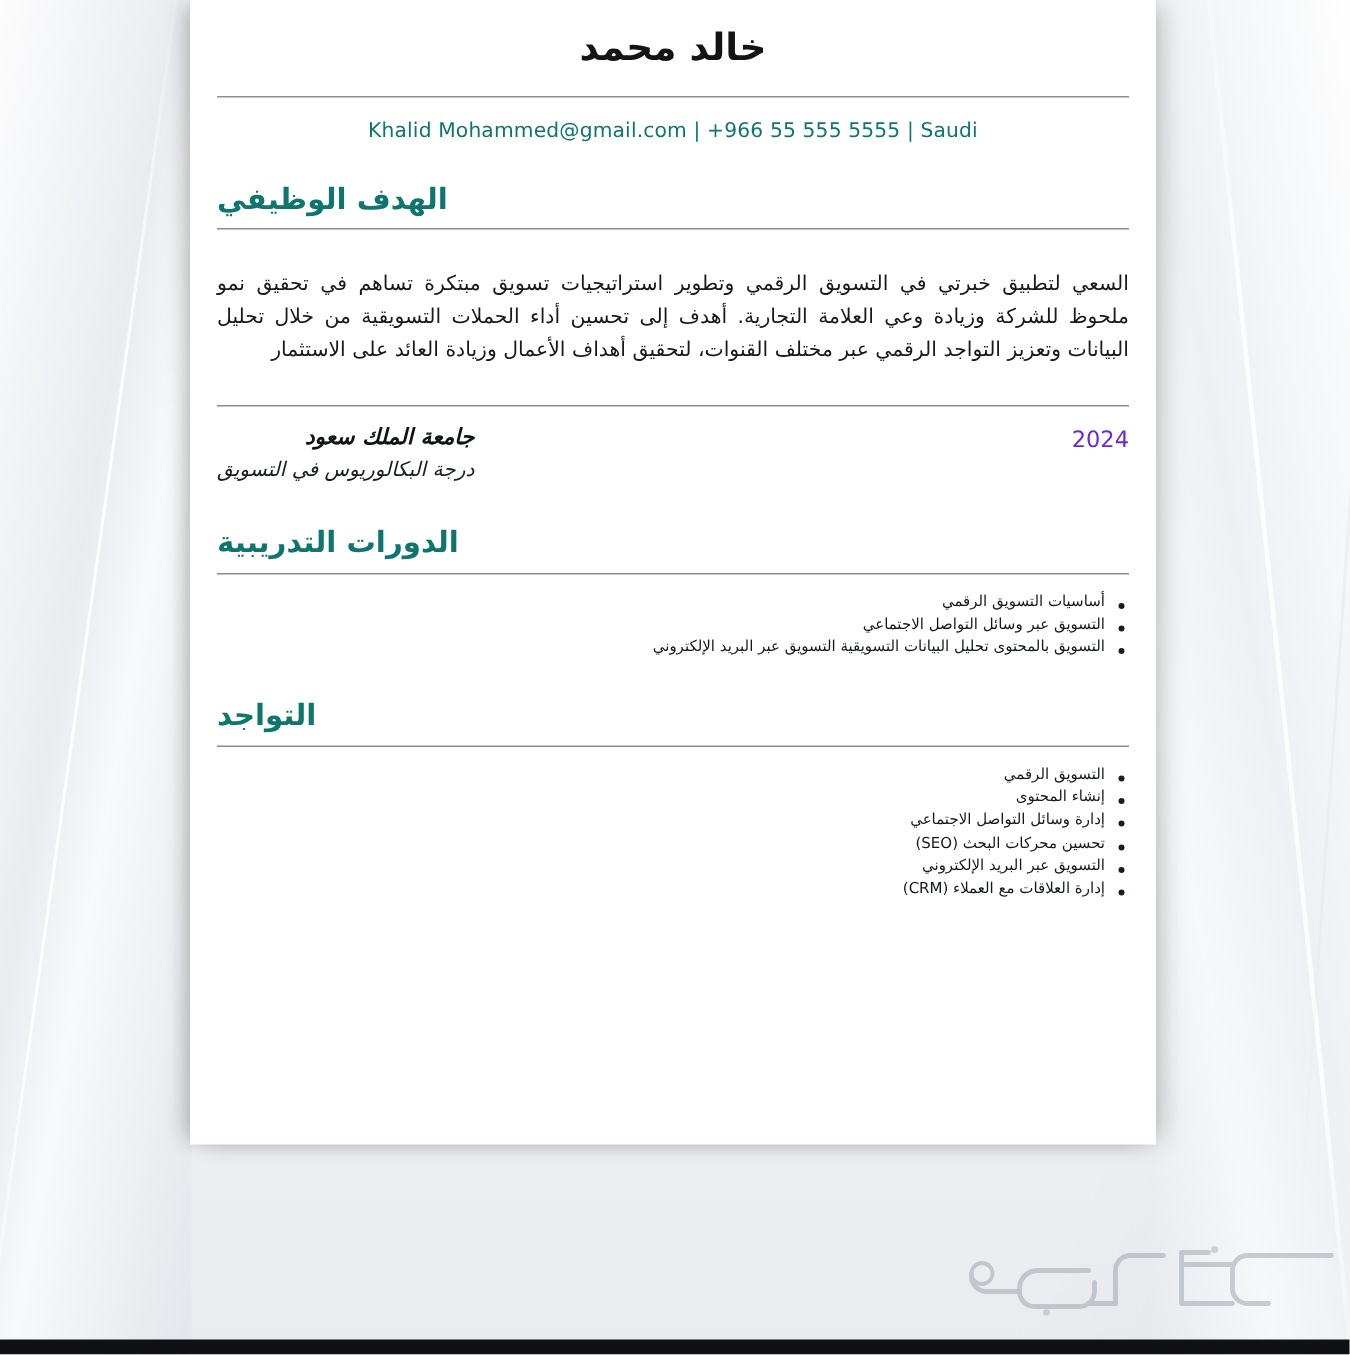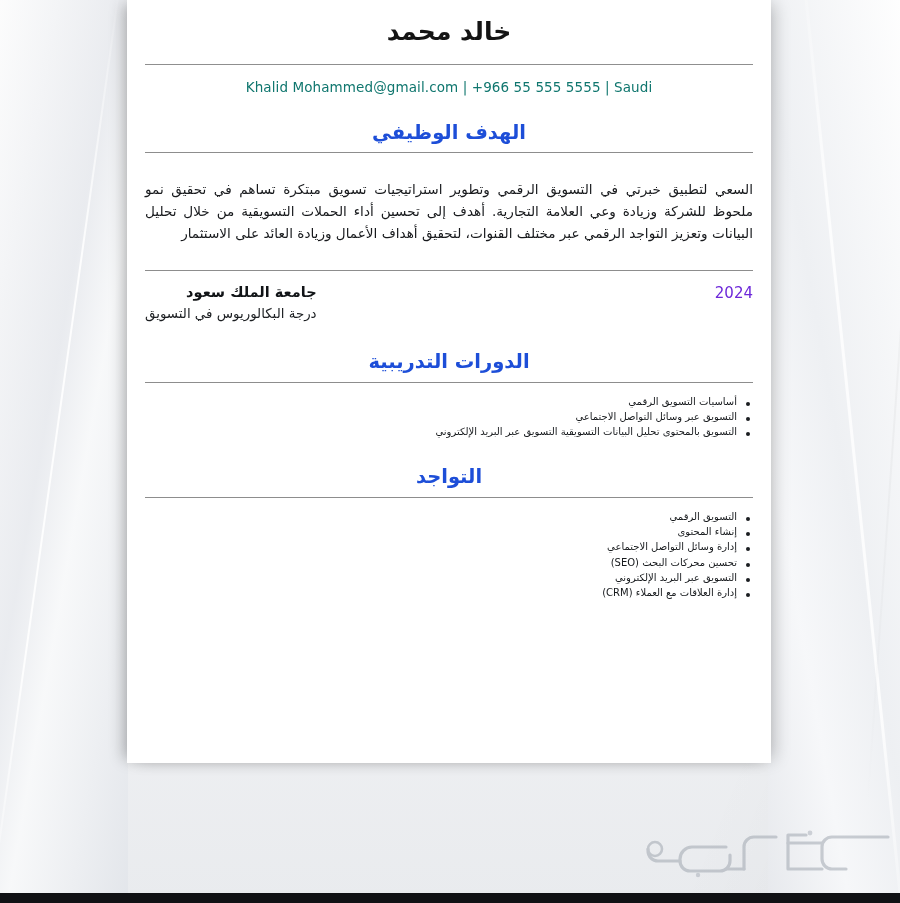--- a/index.html
+++ b/index.html
@@ -119,24 +119,24 @@
     padding: 14px 0 0 0;
     direction: ltr;
     letter-spacing: 0.1px;
   }
 
   
   .section {
     margin-top: 26px;
   }
   .section-title {
-    text-align: center;
+    text-align: left;
     font-size: 19.5px;
     font-weight: 700;
-    color: #1d4ed8;
+    color: #0f766e;
     line-height: 1.25;
     padding-bottom: 7px;
   }
   .section-rule {
     border-top: 1px solid #8d8d8d;
   }
 
   .section-body {
     padding-top: 11px;
   }
@@ -153,20 +153,21 @@
 
   
   .entry {
     display: flex;
     flex-direction: row-reverse;
     justify-content: space-between;
     align-items: flex-start;
   }
   .entry-main {
     text-align: right;
+    font-style: italic;
   }
   .entry-org {
     font-size: 14.5px;
     font-weight: 700;
     color: #111417;
     line-height: 1.45;
   }
   .entry-sub {
     font-size: 13.4px;
     color: #1b1e21;

